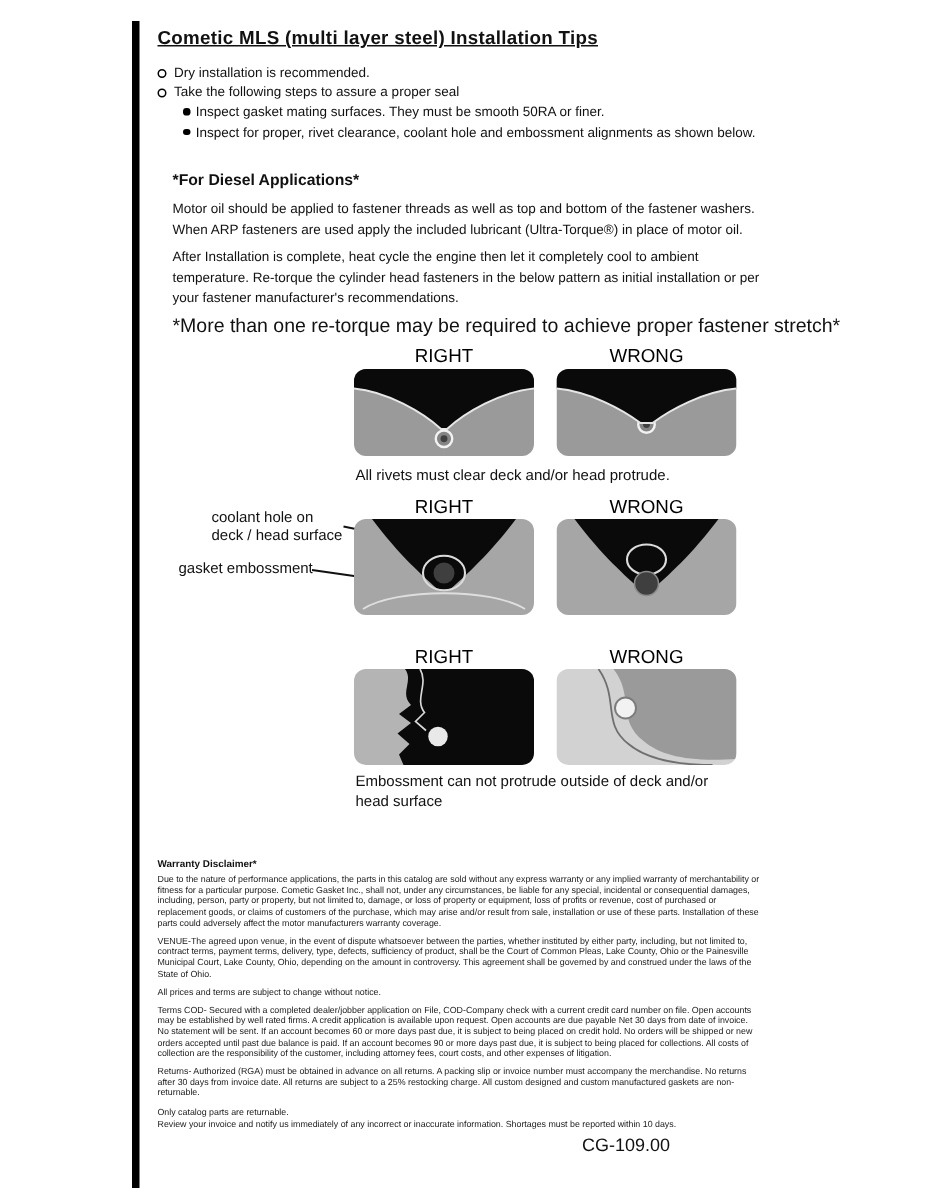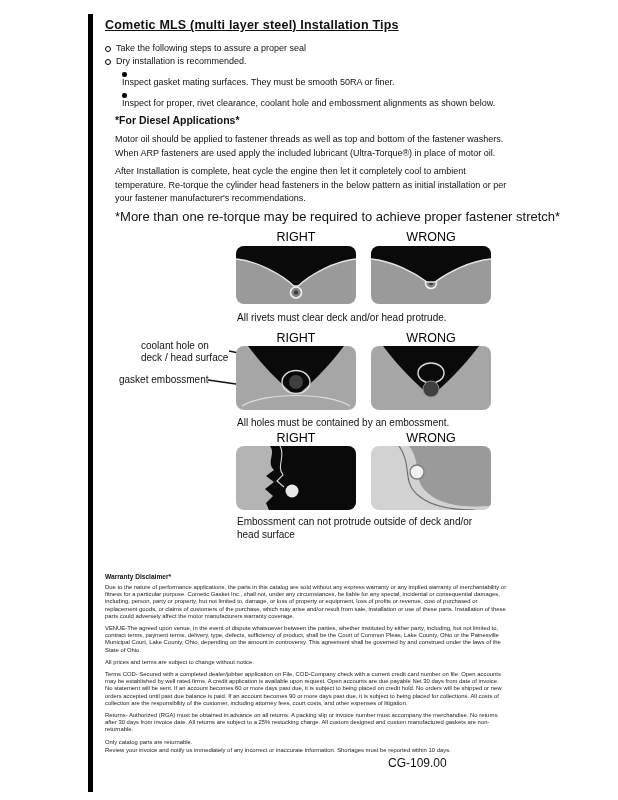--- a/index.html
+++ b/index.html
@@ -11,21 +11,21 @@
   .abs { position:absolute; }
   .left-rule { position:absolute; left:88px; top:14px; width:5px; height:778px; background:#000; }
 
   .title {
     position:absolute; left:105px; top:18px; margin:0;
     font-size:12.5px; font-weight:bold; text-decoration:underline; letter-spacing:0.2px;
   }
 
   .tips { position:absolute; left:105px; top:43px; width:420px; font-size:9px; }
   .bullet-row { display:flex; align-items:flex-start; margin-bottom:3.2px; }
-  .bullet-row.sub { margin-left:17px;flex-direction:column; }
+  .bullet-row.sub { margin-left:17px; }
   .dot-open { flex:0 0 auto; width:4px; height:4px; border:1px solid #000; border-radius:50%; margin:3px 5px 0 0; }
   .dot-fill { flex:0 0 auto; width:4.5px; height:4.5px; background:#000; border-radius:50%; margin:3px 4px 0 0; }
 
   .diesel-heading { position:absolute; left:115px; top:114px; margin:0; font-size:10.5px; font-weight:bold; }
   .para { position:absolute; left:115px; width:398px; font-size:9px; line-height:13.5px; }
   .p1 { top:133px; }
   .p2 { top:165px; }
   .note { position:absolute; left:115px; top:209px; font-size:13px; }
 
   .rw-label { position:absolute; width:120px; text-align:center; font-size:12.5px; color:#000000; }
@@ -47,25 +47,25 @@
 
 <div class="page">
 
   <div class="left-rule"></div>
 
   <h1 class="title">Cometic MLS (multi layer steel) Installation Tips</h1>
 
   <div class="tips">
     <div class="bullet-row">
       <span class="dot-open"></span>
-      <span>Take the following steps to assure a proper seal</span>
+      <span>Dry installation is recommended.</span>
     </div>
     <div class="bullet-row">
       <span class="dot-open"></span>
-      <span>Dry installation is recommended.</span>
+      <span>Take the following steps to assure a proper seal</span>
     </div>
     <div class="bullet-row sub">
       <span class="dot-fill"></span>
       <span>Inspect gasket mating surfaces.  They must be smooth 50RA or finer.</span>
     </div>
     <div class="bullet-row sub">
       <span class="dot-fill"></span>
       <span>Inspect for proper, rivet clearance, coolant hole and embossment alignments as shown below.</span>
     </div>
   </div>
@@ -148,21 +148,20 @@
           </clipPath>
         </defs>
       <g clip-path="url(#c4)">
         <rect width="120" height="64" fill="#a6a6a6"></rect>
         <path d="M12,0 C30,24 46,38 57,48 L63,48 C74,38 90,24 108,0 Z" fill="#0a0a0a"></path>
         <ellipse cx="60" cy="27" rx="13" ry="10" fill="none" stroke="#dcdcdc" stroke-width="1.4"></ellipse>
         <circle cx="60" cy="43" r="8" fill="#3f3f3f" stroke="#8a8a8a" stroke-width="1"></circle>
       </g>
     </svg>
   </div>
-  <div class="caption" style="left:237px; top:417px;">All holes must be contained by an embossment.</div>
 
   <div class="rw-label" style="left:236px; top:431px;">RIGHT</div>
   <div class="rw-label" style="left:371px; top:431px;">WRONG</div>
 
   <div class="tile" style="left:236px; top:446px;">
     <svg width="120" height="64" viewBox="0 0 120 64">
       <defs>
           <clipPath id="c5">
             <rect width="120" height="64" rx="8"></rect>
           </clipPath>

